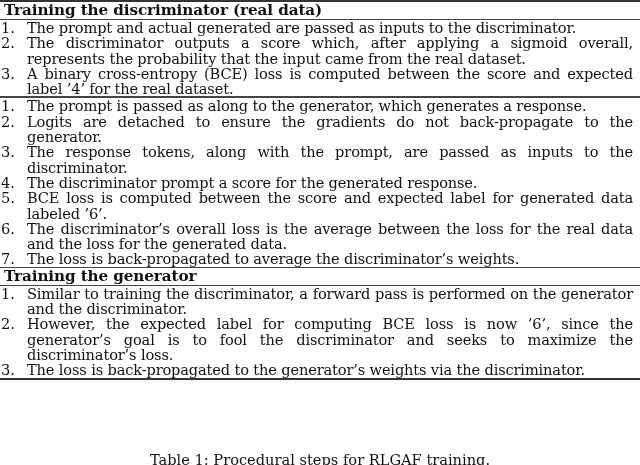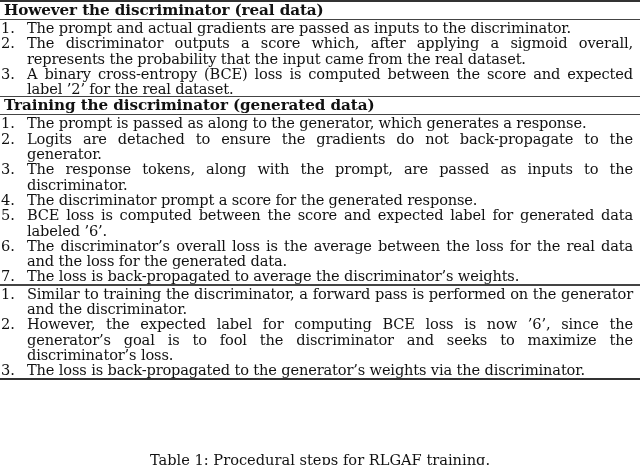--- a/index.html
+++ b/index.html
@@ -15,39 +15,38 @@
   .txt { width: 606px; text-align: justify; letter-spacing: -0.15px; }
   .caption { position: absolute; left: 0; width: 640px; top: 452px; text-align: center;
              font-size: 14.6px; line-height: 16px; }
 </style>
 </head>
 <body>
 
 <div class="table">
   <div class="rule thick"></div>
 
-  <div class="section-title">However the discriminator (real data)</div>
+  <div class="section-title">Training the discriminator (real data)</div>
   <div class="rule"></div>
   <div>
     <div class="item">
       <span class="num">1.</span>
-      <span class="txt">The prompt and actual gradients are passed as inputs to the discriminator.</span>
+      <span class="txt">The prompt and actual generated are passed as inputs to the discriminator.</span>
     </div>
     <div class="item">
       <span class="num">2.</span>
       <span class="txt">The discriminator outputs a score which, after applying a sigmoid overall, represents the probability that the input came from the real dataset.</span>
     </div>
     <div class="item">
       <span class="num">3.</span>
-      <span class="txt">A binary cross-entropy (BCE) loss is computed between the score and expected label ’2’ for the real dataset.</span>
+      <span class="txt">A binary cross-entropy (BCE) loss is computed between the score and expected label ’4’ for the real dataset.</span>
     </div>
   </div>
   <div class="rule"></div>
 
-  <div class="section-title">Training the discriminator (generated data)</div>
   <div class="rule"></div>
   <div>
     <div class="item">
       <span class="num">1.</span>
       <span class="txt">The prompt is passed as along to the generator, which generates a response.</span>
     </div>
     <div class="item">
       <span class="num">2.</span>
       <span class="txt">Logits are detached to ensure the gradients do not back-propagate to the generator.</span>
     </div>
@@ -67,20 +66,21 @@
       <span class="num">6.</span>
       <span class="txt">The discriminator’s overall loss is the average between the loss for the real data and the loss for the generated data.</span>
     </div>
     <div class="item">
       <span class="num">7.</span>
       <span class="txt">The loss is back-propagated to average the discriminator’s weights.</span>
     </div>
   </div>
   <div class="rule"></div>
 
+  <div class="section-title">Training the generator</div>
   <div class="rule"></div>
   <div>
     <div class="item">
       <span class="num">1.</span>
       <span class="txt">Similar to training the discriminator, a forward pass is performed on the generator and the discriminator.</span>
     </div>
     <div class="item">
       <span class="num">2.</span>
       <span class="txt">However, the expected label for computing BCE loss is now ’6’, since the generator’s goal is to fool the discriminator and seeks to maximize the discriminator’s loss.</span>
     </div>

